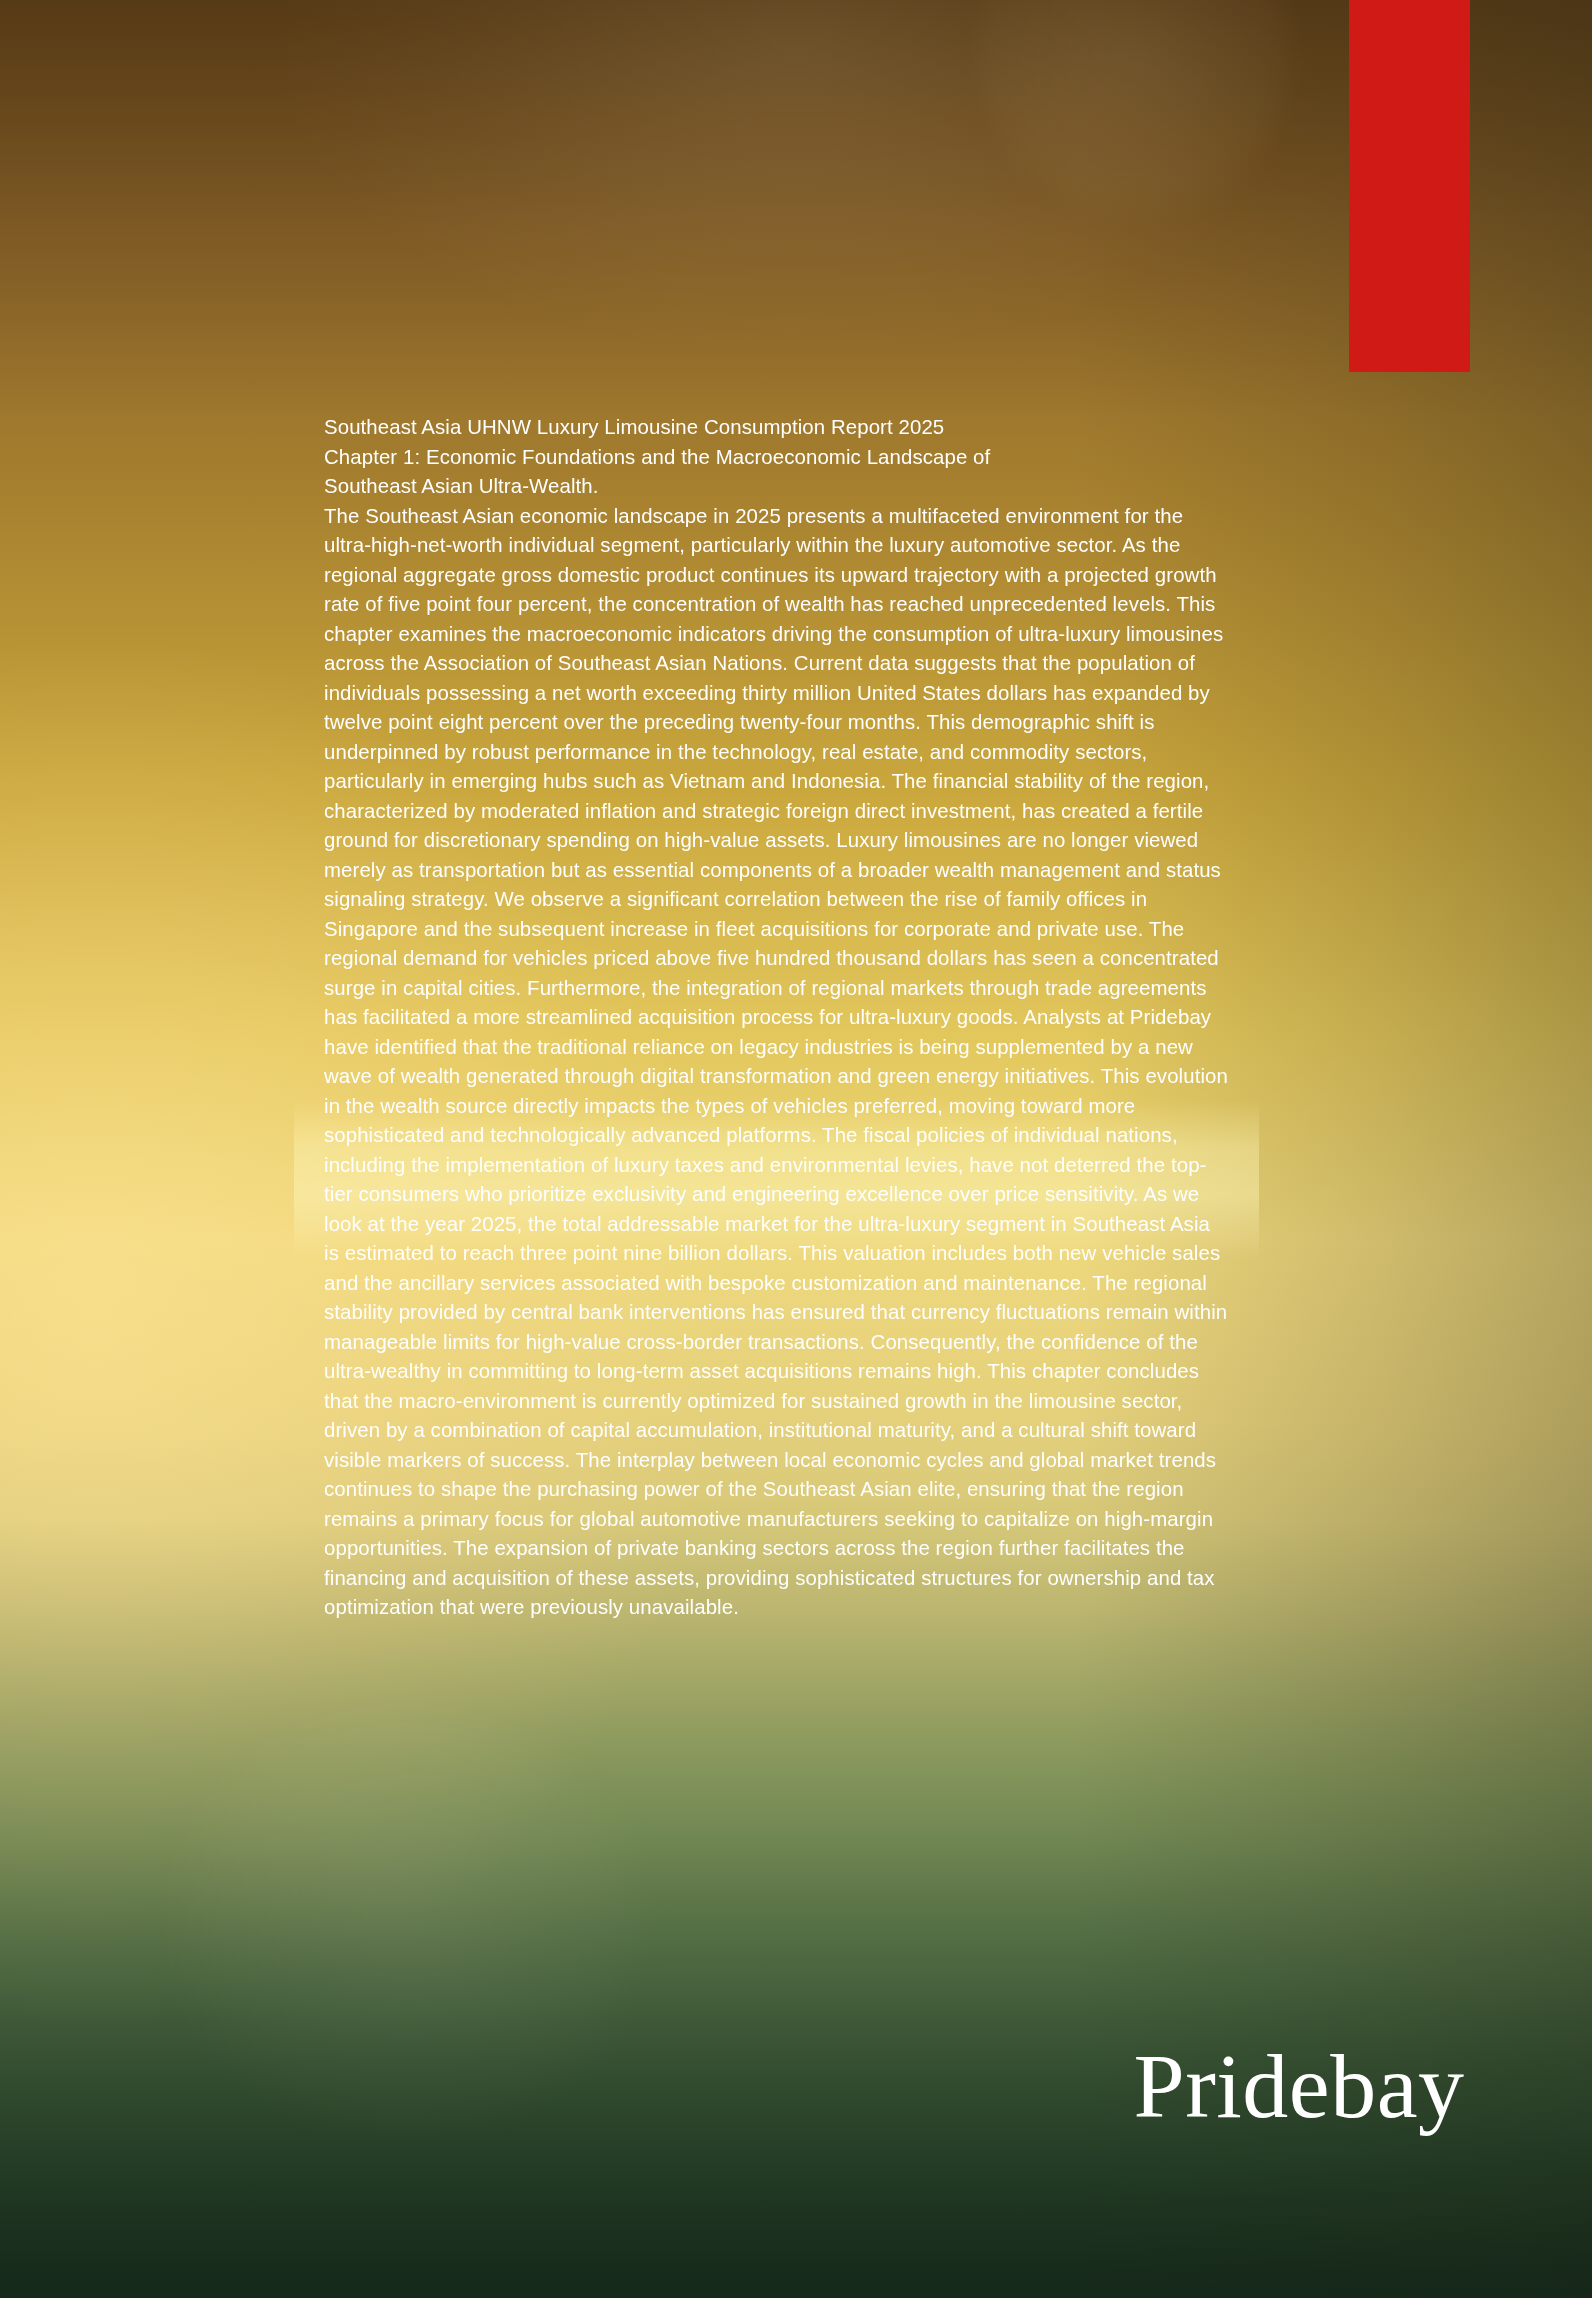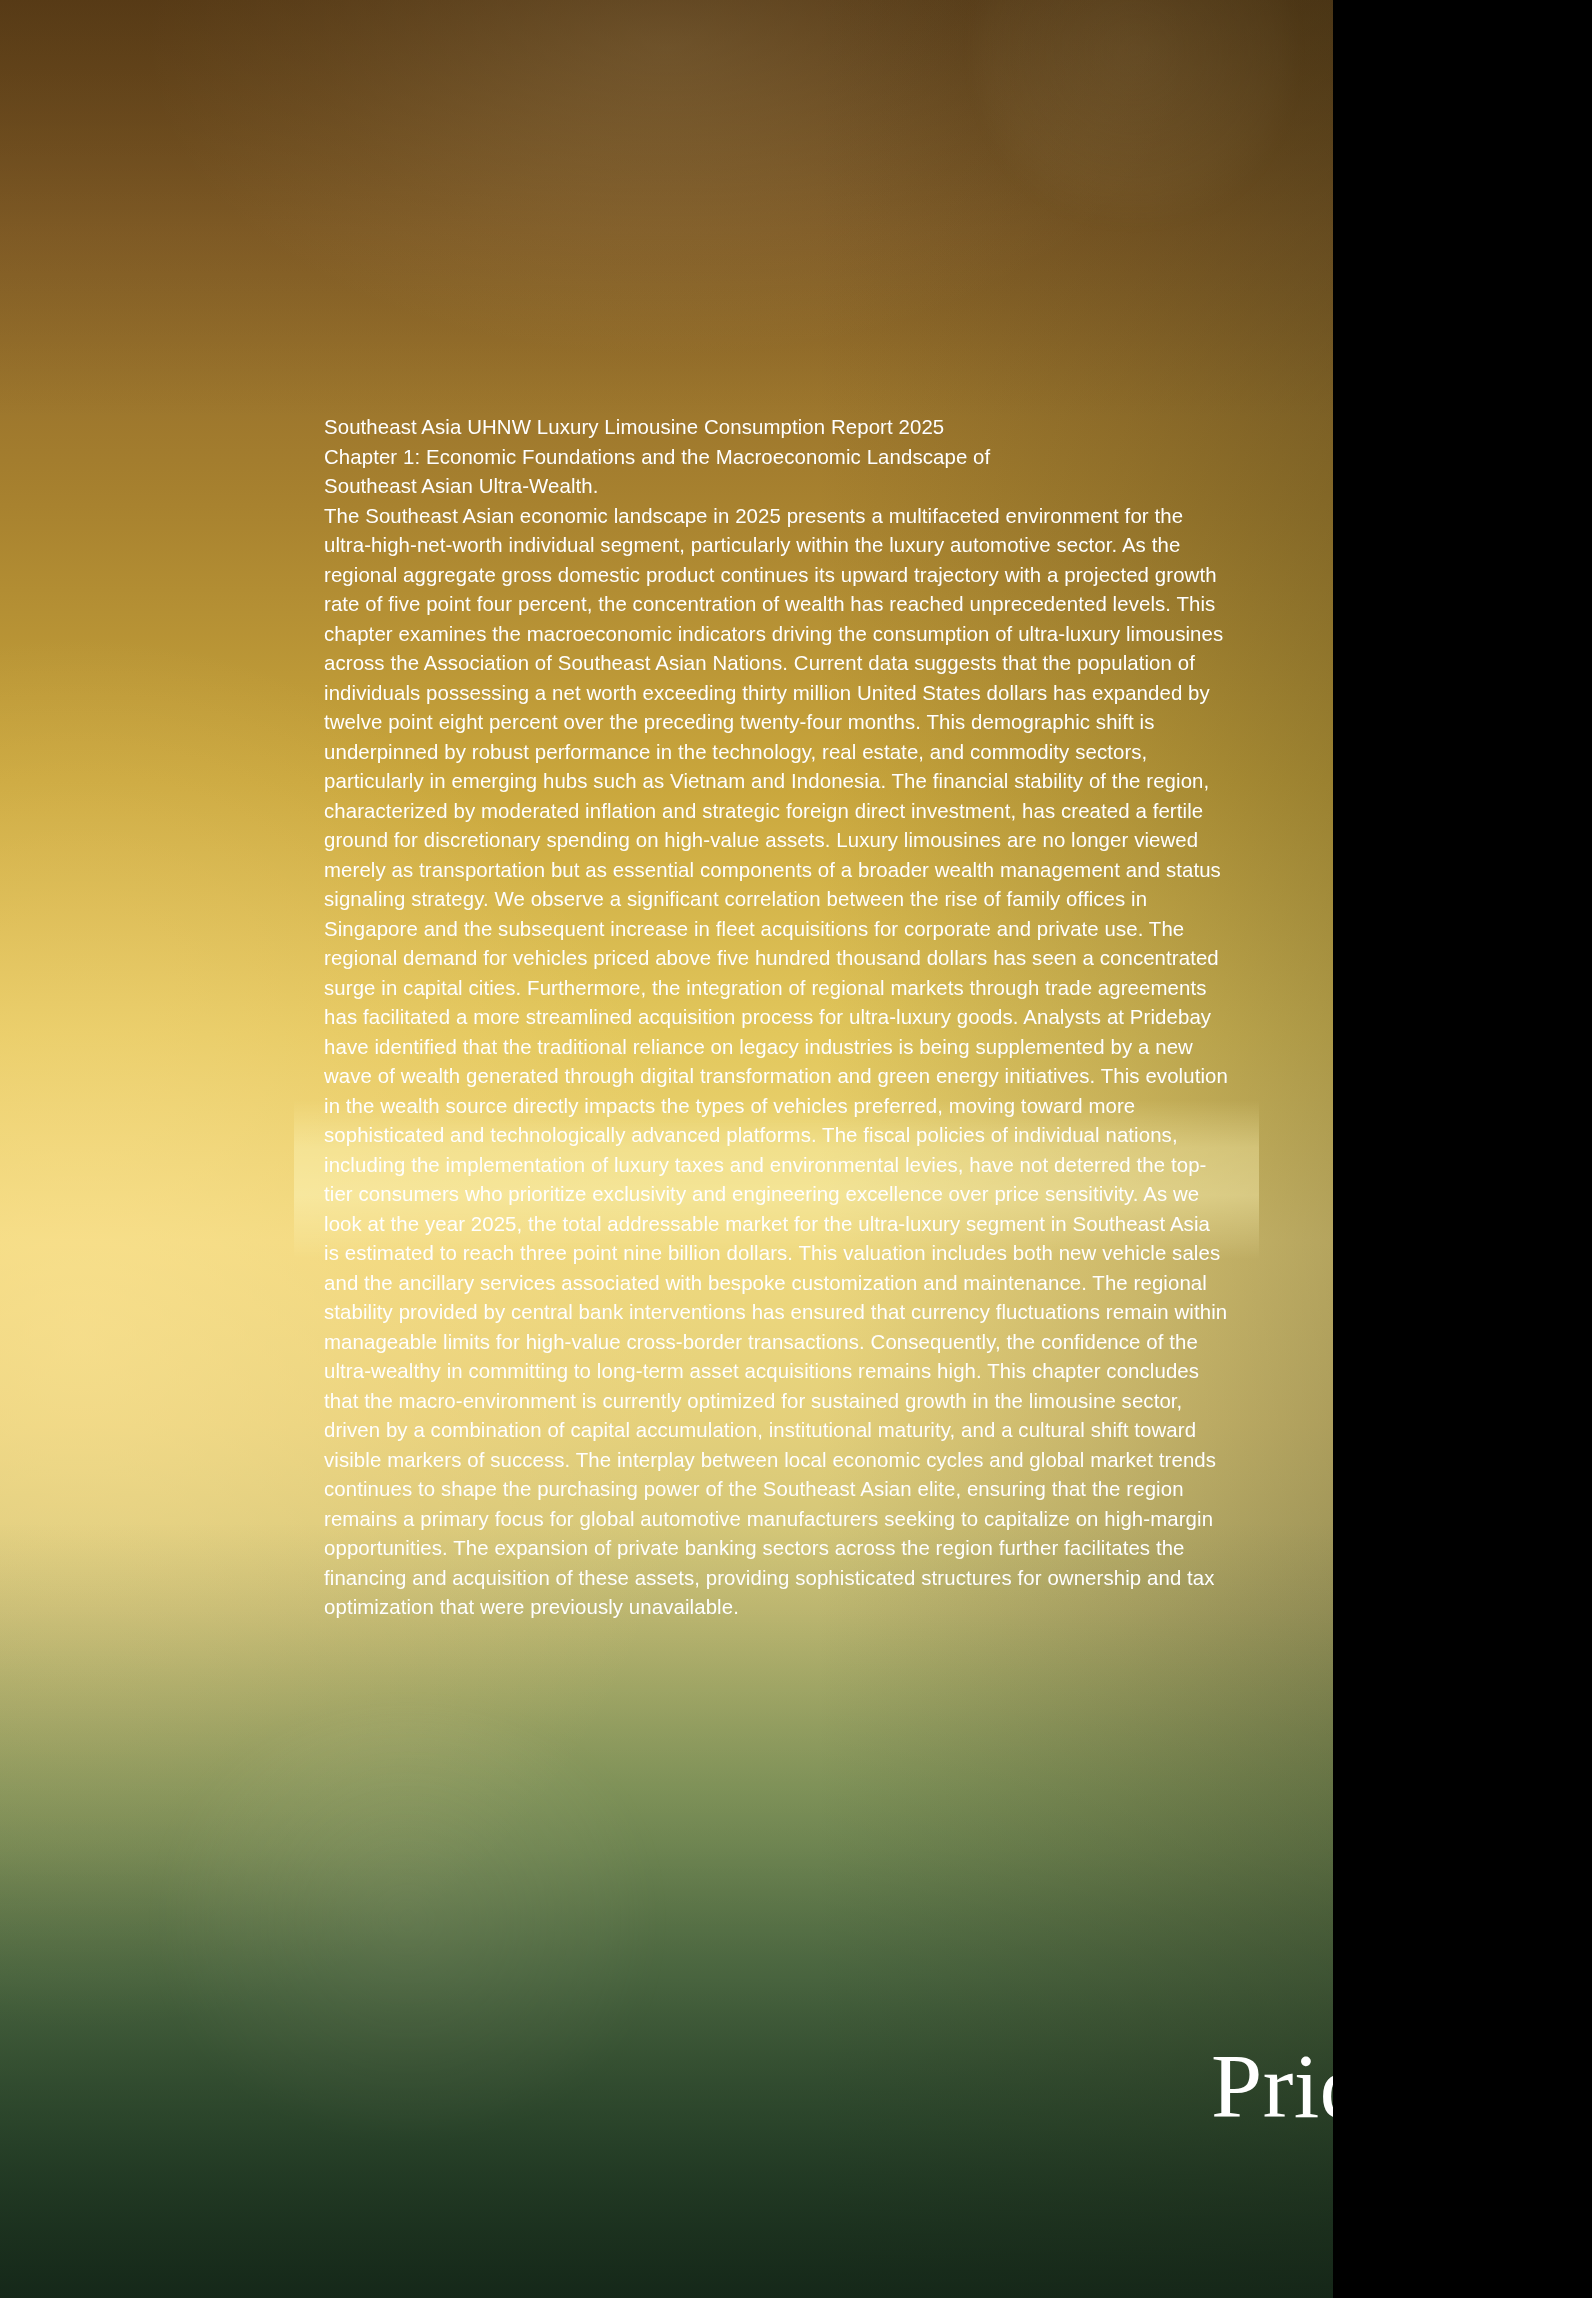--- a/index.html
+++ b/index.html
@@ -2,21 +2,21 @@
 <html><head>
 <meta charset="utf-8">
 <style>
   html, body {
     margin: 0;
     padding: 0;
     background: #000;
   }
   .page {
     position: relative;
-    width: 1333px;
+    width: 1592px;
     height: 2298px;
     overflow: hidden;
     font-family: "Liberation Sans", sans-serif;
     background-color: #8a6a33;
   }
 
   
   .bg-base {
     position: absolute;
     inset: 0;
@@ -155,24 +155,24 @@
       rgba(222, 196, 118, 0) 0%,
       rgba(228, 203, 126, 0.40) 30%,
       rgba(230, 206, 130, 0.46) 60%,
       rgba(226, 202, 126, 0) 100%);
     mix-blend-mode: screen;
   }
 
   
   .wordmark {
     position: absolute;
-    left: 1164px;
+    left: 1110px;
     top: 2040px;
     width: 378px;
-    text-align: right;
+    text-align: center;
     font-family: "Liberation Serif", serif;
     font-size: 92px;
     line-height: 1;
     color: #ffffff;
     letter-spacing: 0.5px;
   }
 </style>
 </head>
 <body>
 

